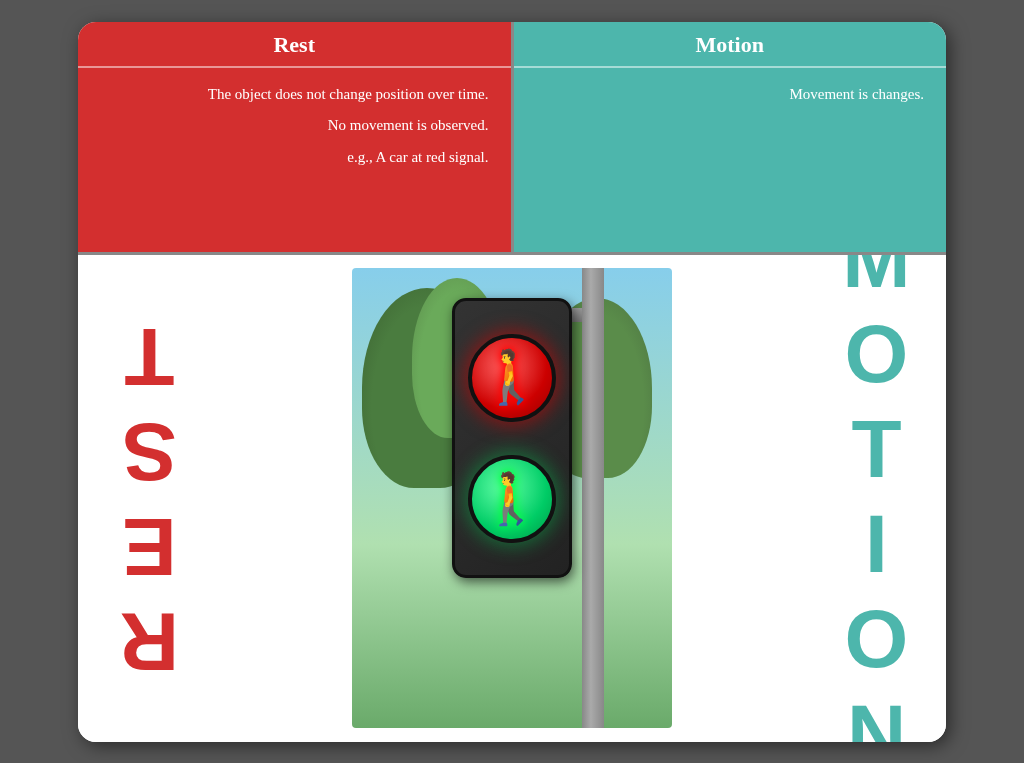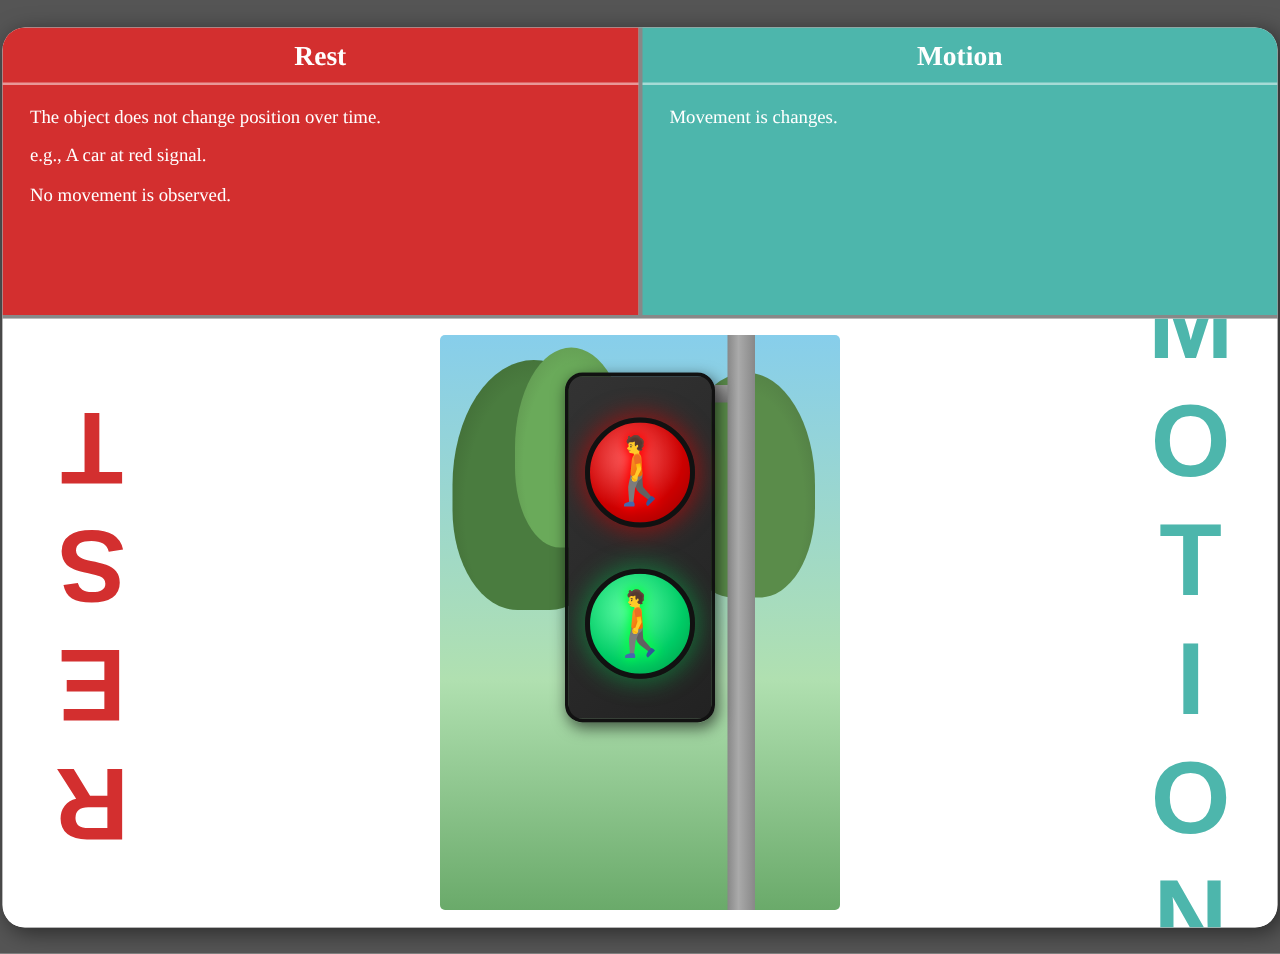--- a/index.html
+++ b/index.html
@@ -8,21 +8,21 @@
       width: 1024px;
       height: 763px;
       background: #555;
       display: flex;
       align-items: center;
       justify-content: center;
       font-family: Georgia, serif;
     }
 
     .card {
-      width: 1020px;
+      width: 868px;
       height: 720px;
       background: #fff;
       border-radius: 18px;
       overflow: hidden;
       box-shadow: 4px 4px 18px rgba(0,0,0,0.5);
       display: flex;
       flex-direction: column;
     }
 
     
@@ -66,21 +66,21 @@
       border: none;
       border-top: 2px solid rgba(255,255,255,0.5);
       margin: 0 0 0 0;
     }
 
     .col-body {
       padding: 14px 22px 8px;
       color: #fff;
       font-size: 15px;
       line-height: 1.7;
-      text-align: left;
+      text-align: right;
       flex: 1;
     }
 
     .col-body p {
       margin-bottom: 6px;
     }
 
     
     .bottom-row {
       flex: 1;
@@ -276,22 +276,22 @@
 
   <div class="top-row">
 
     <div class="col-rest-top">
       <div class="col-header">
         <span class="col-header-title">Rest</span>
       </div>
       <hr class="col-divider">
       <div class="col-body">
         <p>The object does not change position over time.</p>
+        <p>No movement is observed.</p>
         <p>e.g., A car at red signal.</p>
-        <p>No movement is observed.</p>
       </div>
     </div>
 
     <div class="col-motion-top">
       <div class="col-header">
         <span class="col-header-title">Motion</span>
       </div>
       <hr class="col-divider">
       <div class="col-body">
         <p>Movement is changes.</p>

